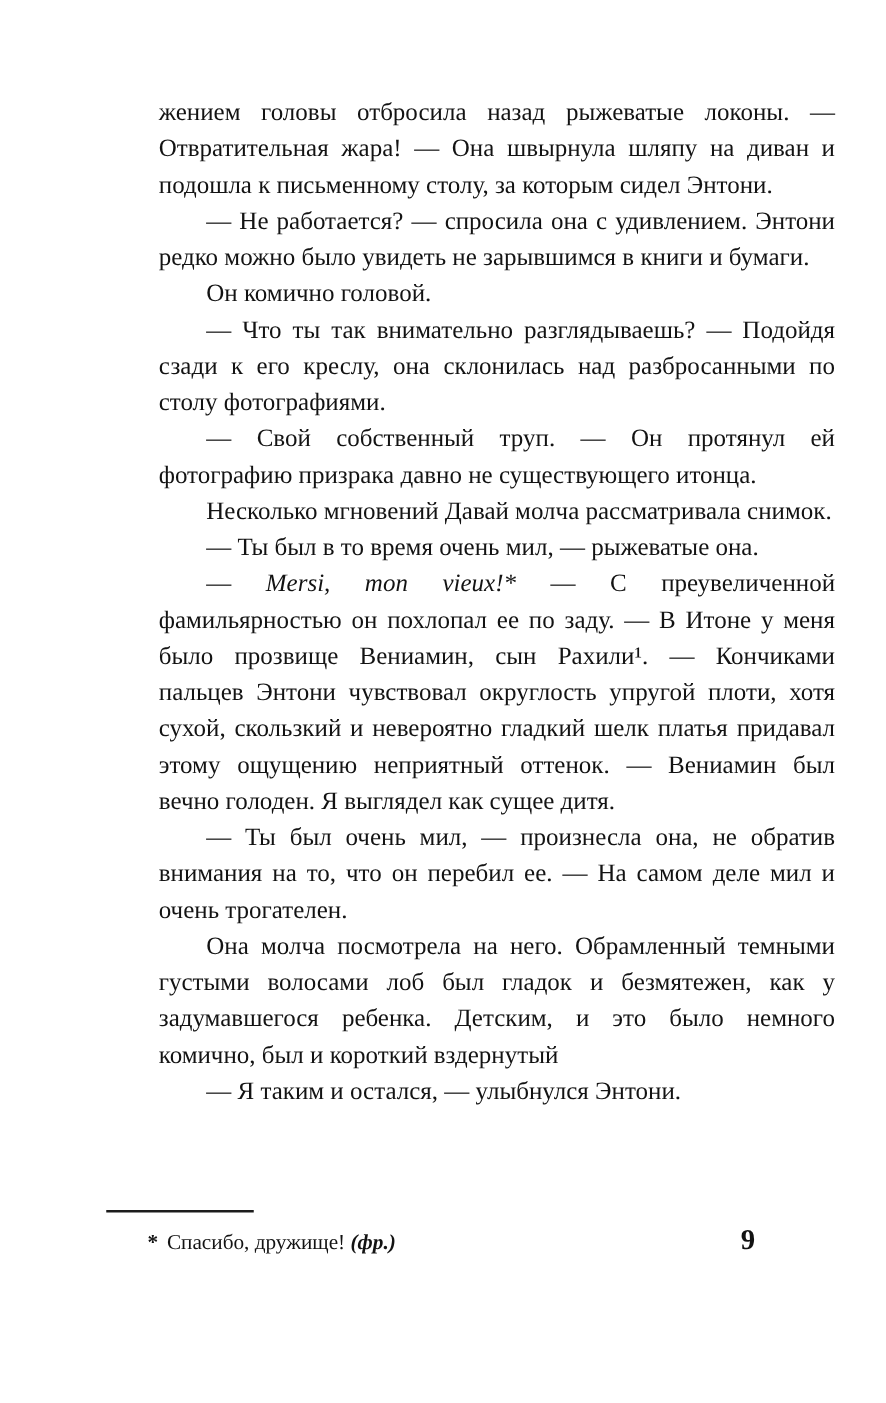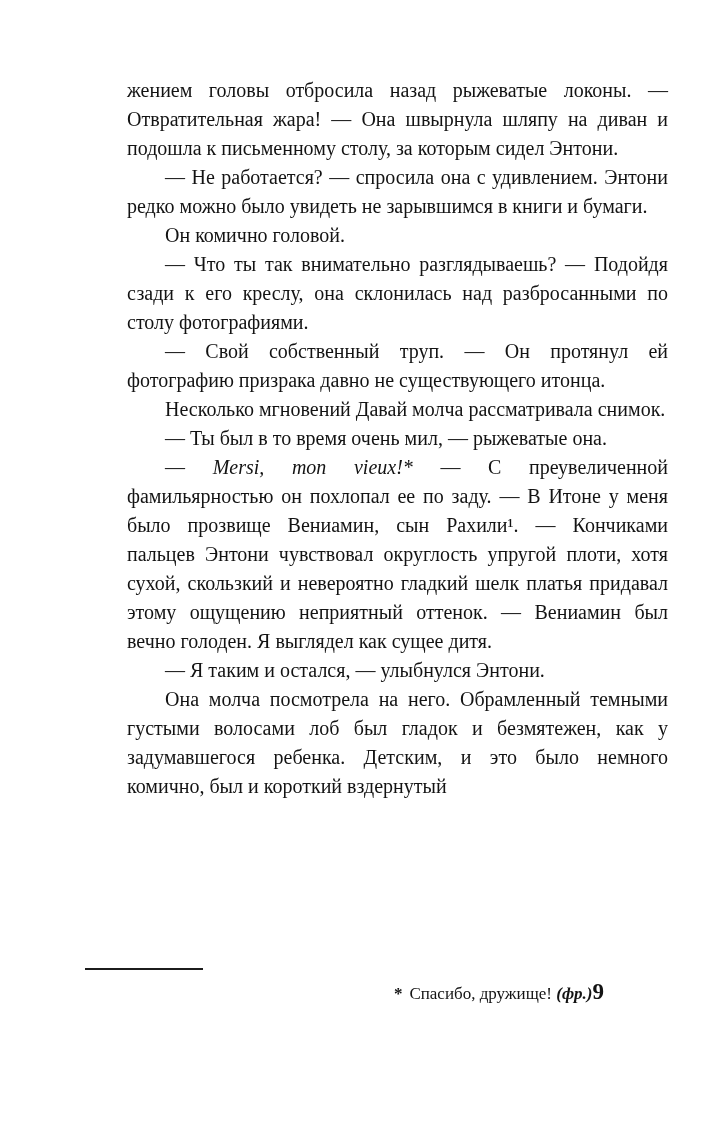--- a/index.html
+++ b/index.html
@@ -41,21 +41,21 @@
     width: 541px;
   }
   .footnote-rule {
     width: 118px;
     height: 0;
     border-top: 2px solid #1c1c1c;
     margin: 0 0 9px 0;
   }
   .footer-row {
     display: flex;
-    justify-content: flex-end;
+    justify-content: space-between;
     align-items: baseline;
   }
   .footnote {
     font-size: 17px;
     line-height: 22px;
     padding-left: 33px;
   }
   .fn-marker {
     font-weight: bold;
     margin-right: 7px;
@@ -77,22 +77,23 @@
 
   <div class="text-block">
       <p class="para no-indent"><span>жением головы отбросила назад рыжеватые локоны. — Отвратительная жара! — Она швырнула шляпу на диван и подошла к письменному столу, за которым сидел Энтони.</span></p>
       <p class="para"><span>— Не работается? — спросила она с удивлением. Энтони редко можно было увидеть не зарывшимся в книги и бумаги.</span></p>
       <p class="para"><span>Он комично головой.</span></p>
       <p class="para"><span>— Что ты так внимательно разглядываешь? — Подойдя сзади к его креслу, она склонилась над разбросанными по столу фотографиями.</span></p>
       <p class="para"><span>— Свой собственный труп. — Он протянул ей фотографию призрака давно не существующего итонца.</span></p>
       <p class="para"><span>Несколько мгновений Давай молча рассматривала снимок.</span></p>
       <p class="para"><span>— Ты был в то время очень мил, — рыжеватые она.</span></p>
       <p class="para"><span>— </span><i>Mersi, mon vieux!*</i><span> — С преувеличенной фамильярностью он похлопал ее по заду. — В Итоне у меня было прозвище Вениамин, сын Рахили¹. — Кончиками пальцев Энтони чувствовал округлость упругой плоти, хотя сухой, скользкий и невероятно гладкий шелк платья придавал этому ощущению неприятный оттенок. — Вениамин был вечно голоден. Я выглядел как сущее дитя.</span></p>
+      <p class="para"><span>— Ты был очень мил, — произнесла она, не обратив внимания на то, что он перебил ее. — На самом деле мил и очень трогателен.</span></p>
+      <p class="para"><span>Она молча посмотрела на него. Обрамленный темными густыми волосами лоб был гладок и безмятежен, как у задумавшегося ребенка. Детским, и это было немного комично, был и короткий вздернутый</span></p>
       <p class="para"><span>— Я таким и остался, — улыбнулся Энтони.</span></p>
-      <p class="para"><span>Она молча посмотрела на него. Обрамленный темными густыми волосами лоб был гладок и безмятежен, как у задумавшегося ребенка. Детским, и это было немного комично, был и короткий вздернутый</span></p>
     </div>
 
   <div class="footer">
     <div class="footnote-rule"></div>
     <div class="footer-row">
       <div class="footnote">
         <span class="fn-marker">*</span><span>Спасибо, дружище!</span>
         <span class="fn-lang">(фр.)</span>
       </div>
       <div class="page-number">9</div>

